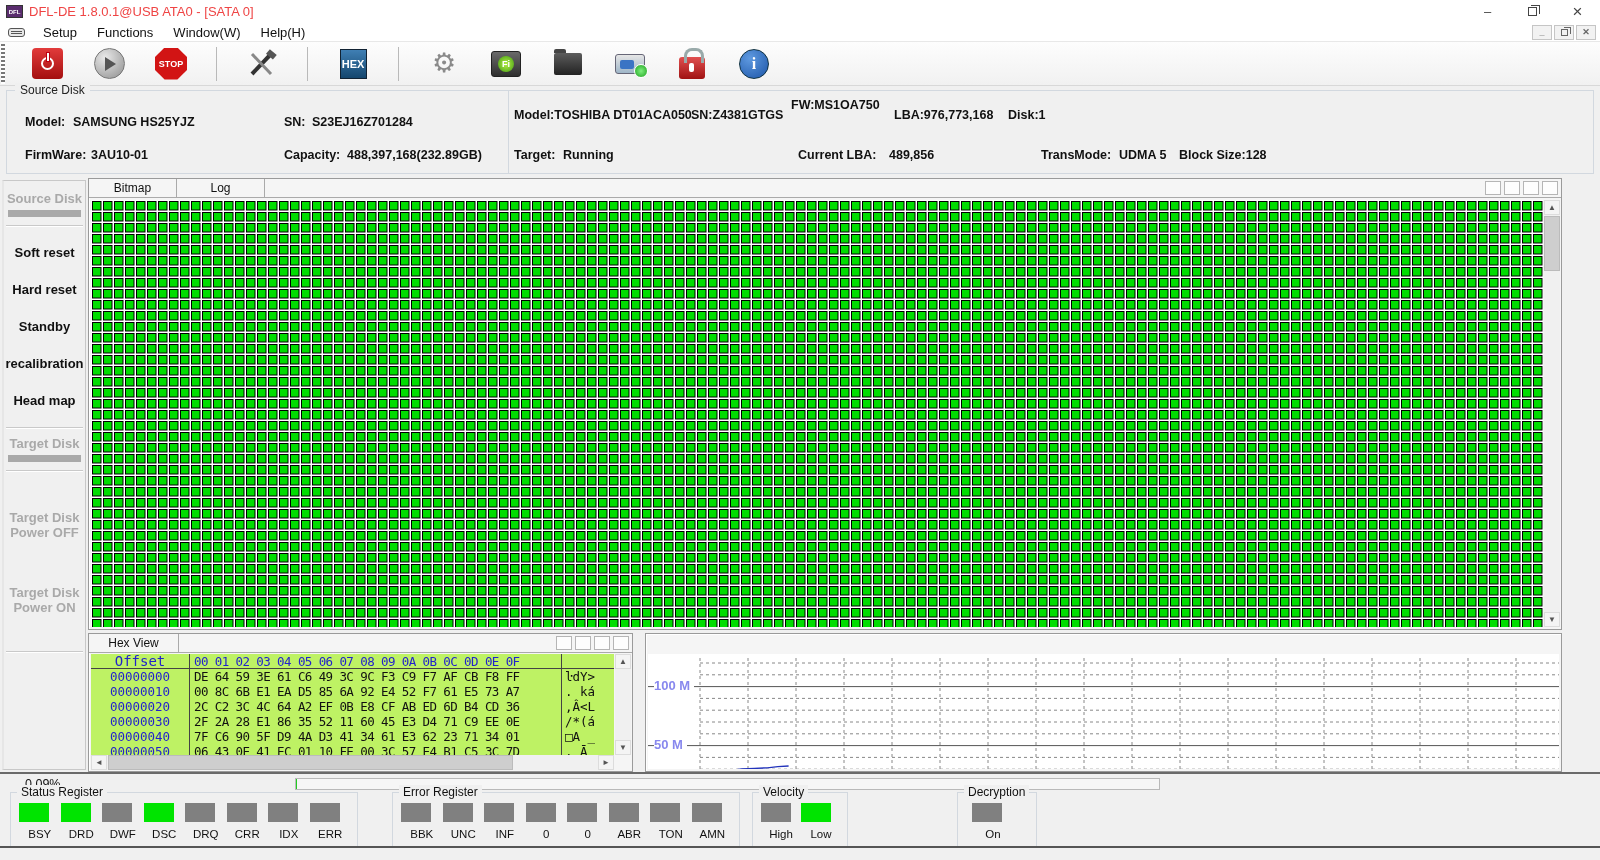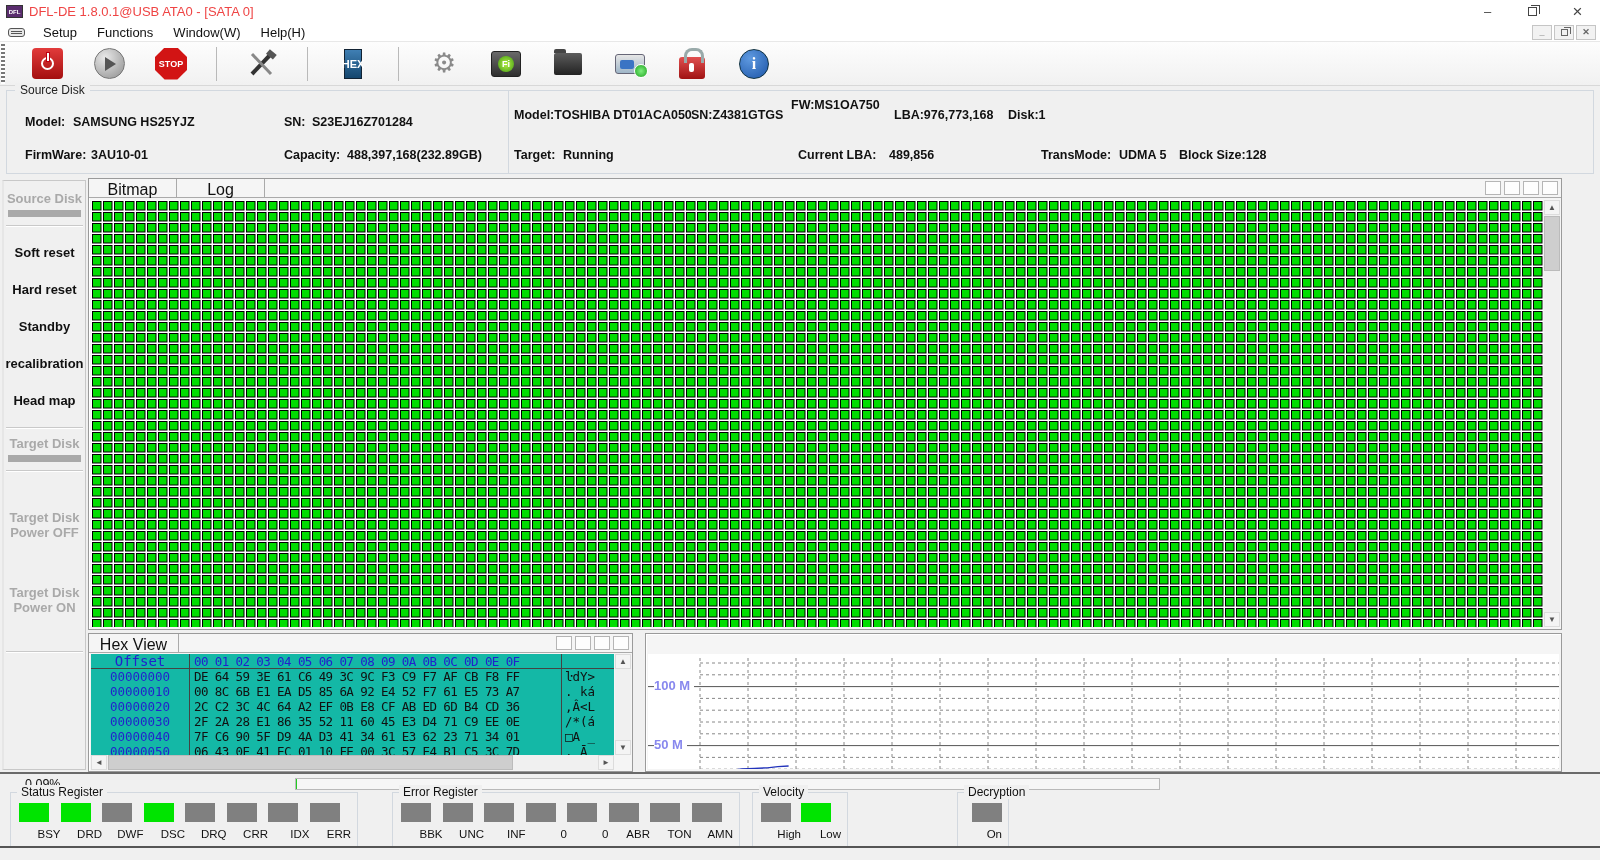--- a/index.html
+++ b/index.html
@@ -46,21 +46,21 @@
   .icon-power { width:31px; height:31px; background:linear-gradient(#e23b3b,#a40f0f); border-radius:4px;
     display:flex; align-items:center; justify-content:center; }
   .icon-play { width:31px; height:31px; border-radius:50%;
     background:radial-gradient(circle at 35% 30%, #e9e9e9, #8e8e8e); border:1px solid #777;
     display:flex; align-items:center; justify-content:center; }
   .icon-play:before { content:""; border-left:11px solid #555; border-top:7px solid transparent;
     border-bottom:7px solid transparent; margin-left:3px; }
   .icon-stop { width:32px; height:32px; background:#d21414;
     clip-path:polygon(30% 0,70% 0,100% 30%,100% 70%,70% 100%,30% 100%,0 70%,0 30%);
     color:#fff; font-size:9px; font-weight:bold; display:flex; align-items:center; justify-content:center; }
-  .icon-hex { width:18px; height:30px; background:linear-gradient(#3f7fb4,#14466e); border:1px solid #123;
+  .icon-hex { width:27px; height:30px; background:linear-gradient(#3f7fb4,#14466e); border:1px solid #123;
     color:#fff; font-size:11px; font-weight:bold; display:flex; align-items:center; justify-content:center; }
   .icon-gear { font-size:27px; color:#8a8a8a; line-height:1; }
   .icon-monitor { width:30px; height:26px; background:linear-gradient(#6a6a6a,#2f2f2f); border-radius:3px;
     border:1px solid #222; display:flex; align-items:center; justify-content:center; }
   .icon-monitor-dot { width:16px; height:16px; border-radius:50%; background:radial-gradient(#b8f04a,#3f9a10);
     color:#fff; font-size:9px; font-weight:bold; display:flex; align-items:center; justify-content:center; }
   .icon-folder { width:28px; height:22px; background:linear-gradient(#5c5c5c,#222); border-radius:2px; position:relative; }
   .icon-folder:before { content:""; position:absolute; top:-4px; left:0; width:12px; height:4px;
     background:#444; border-radius:2px 2px 0 0; }
   .icon-drive { width:30px; height:20px; background:linear-gradient(#e6e6e6,#9fb6c8); border:1px solid #667;
@@ -95,38 +95,38 @@
   .sb-header { font-size:13px; font-weight:bold; color:#a9a9a9; text-align:center; margin-top:10px; }
   .sb-bar { height:7px; background:#a9a9a9; margin:4px 4px 0 4px; }
   .sb-sep { height:1px; background:#c9c9c9; margin:8px 2px; box-shadow:0 1px 0 #fff; }
   .sb-btn { font-size:13px; font-weight:bold; color:#111; text-align:center; padding:11px 0; }
   .sb-btn.disabled { color:#a9a9a9; padding:6px 0;margin-top:33px; }
 
   
   .panel { position:absolute; background:#f5f5f5; border:1px solid #9a9a9a;
     box-shadow:inset 1px 1px 0 #fff; }
   .tabrow { height:19px; display:flex; border-bottom:1px solid #aaa; background:#f5f5f5; position:relative; }
-  .tab { font-size:16px; color:#111; padding:2px 0 0 0; text-align:center; border-right:1px solid #aaa; }
+  .tab { font-size:12px; color:#111; padding:2px 0 0 0; text-align:center; border-right:1px solid #aaa; }
   .mini-btns { position:absolute; right:3px; top:2px; display:flex; }
   .mini-btn { width:16px; height:14px; background:#fdfdfd; border:1px solid #b5b5b5; margin-left:3px; }
 
   
   .bitmap-panel { left:88px; top:178px; width:1474px; height:452px; }
   .bitmap-panel .tab { width:88px; }
   .bitmap-area { position:absolute; left:2px; top:21px; right:18px; bottom:2px; background:#fff; }
   .vscroll { position:absolute; right:1px; top:21px; bottom:2px; width:16px; background:#f0f0f0; }
   .scroll-btn { height:15px; display:flex; align-items:center; justify-content:center;
     font-size:8px; color:#555; background:#f4f4f4; border:1px solid #dcdcdc; }
   .scroll-btn.bottom { position:absolute; bottom:0; left:0; right:0; }
   .vthumb { position:absolute; left:0; right:0; top:16px; height:55px; background:#cecece; border:1px solid #bbb; }
 
   
   .hex-panel { left:88px; top:633px; width:545px; height:139px; overflow:hidden; }
   .hex-panel .tab { width:90px; }
-  .hex-body { position:absolute; left:2px; top:20px; right:18px; bottom:16px; background:#14b8a6; overflow:hidden;
+  .hex-body { position:absolute; left:2px; top:20px; right:18px; bottom:16px; background:#bef264; overflow:hidden;
     font-family:"DejaVu Sans Mono", monospace; font-size:12.5px; }
   .hex-row { display:flex; height:15px; line-height:15px; white-space:nowrap; }
   .hex-off { width:98px; text-align:center; color:#2222cc; flex:none; }
   .hex-bytes { flex:none; width:372px; border-left:1px solid #444; padding-left:4px; letter-spacing:-0.6px; color:#111; }
   .hex-ascii { flex:none; width:50px; border-left:1px solid #444; padding-left:3px; overflow:hidden; color:#111; }
   .hex-head { border-bottom:1px solid #444; }
   .hex-head .hex-off, .hex-head .hex-bytes { color:#2222cc; }
   .hex-vscroll { top:20px; bottom:16px; }
   .hscroll { position:absolute; left:2px; right:18px; bottom:1px; height:15px; background:#f0f0f0; display:flex; }
   .hscroll .scroll-btn { width:16px; height:15px; flex:none; }
@@ -143,21 +143,21 @@
   .bottombar { position:absolute; left:0; top:772px; width:1600px; height:88px; background:#f0f0f0;
     border-top:2px solid #6a6a6a; }
   .bottombar:after { content:""; position:absolute; left:0; right:0; bottom:12px; height:2px; background:#555; }
   .pct { position:absolute; left:25px; top:3px; font-size:12.5px; color:#111; }
   .pbar { position:absolute; left:295px; top:4px; width:865px; height:12px; background:#f6f6f6;
     border:1px solid #b9b9b9; }
   .pbar-fill { height:100%; width:0.09%; background:#22cc22; }
   .grp { position:absolute; top:18px; height:56px; border:1px solid #d2d8df; }
   .grp-label { position:absolute; top:-8px; left:6px; background:#f0f0f0; padding:0 4px; font-size:12px; color:#111; }
   .led-wrap { display:flex; padding:10px 6px 0 8px; }
-  .led-item { width:42px; text-align:right; }
+  .led-item { width:42px; text-align:center; }
   .led-box { width:30px; height:19px; }
   .led-label { font-size:11.5px; color:#111; margin-top:6px; }
 </style>
 </head>
 <body>
 
 <div class="titlebar">
   <div class="app-logo">DFL</div>
   <div class="title-text">DFL-DE 1.8.0.1@USB ATA0 - [SATA 0]</div>
   <div class="win-btns">
@@ -494,21 +494,21 @@
           <div class="led-box" style="background: rgb(128, 128, 128);"></div>
           <div class="led-label">High</div>
         </div>
         <div class="led-item">
           <div class="led-box" style="background: rgb(0, 228, 0);"></div>
           <div class="led-label">Low</div>
         </div>
       </div>
   </div>
 
-  <div class="grp" style="left:957px; width:52px;">
+  <div class="grp" style="left:957px; width:80px;">
     <div class="grp-label">Decryption</div>
     <div class="led-wrap" style="padding-left:14px;">
         <div class="led-item">
           <div class="led-box" style="background: rgb(128, 128, 128);"></div>
           <div class="led-label">On</div>
         </div>
       </div>
   </div>
 </div>
 

